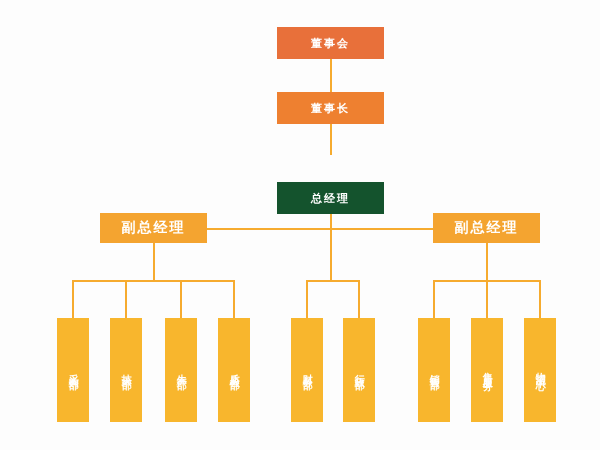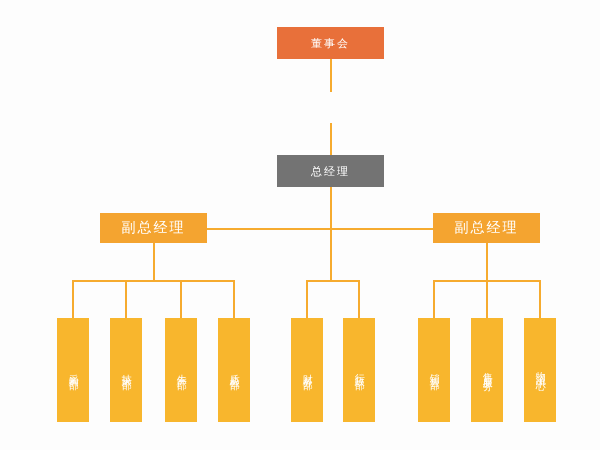--- a/index.html
+++ b/index.html
@@ -1,15 +1,15 @@
 <!DOCTYPE html>
 <html><head>
 <meta charset="utf-8">
 <style>
-  * { box-sizing: border-box; margin: 0; padding: 0; }
+  * { box-sizing: border-box; margin: 0; padding: 0; font-weight: bold; }
 
   html, body {
     width: 600px;
     height: 450px;
     background: #fdfdfd;
     font-family: "DejaVu Sans", "Liberation Sans", sans-serif;
     overflow: hidden;
   }
 
   #org-chart {
@@ -40,22 +40,23 @@
     background: #e8703a;
     font-size: 11px;
   }
   
   .lvl-chairman {
     background: #ee8030;
     font-size: 11px;
   }
   
   .lvl-gm {
-    background: #737373;
+    background: #14532d;
     font-size: 11px;
+    margin-top: 27px;
   }
   
   .lvl-deputy {
     background: #f4a430;
     font-size: 14px;
   }
   
   .lvl-dept {
     background: #f8b62d;
     font-size: 10px;
@@ -106,20 +107,23 @@
   <div class="line line-v" style="left:486px; top:243px; height:38px;"></div>
   <div class="line line-h" style="left:433px; top:280px; width:108px;"></div>
   <div class="line line-v" style="left:433px; top:280px; height:38px;"></div>
   <div class="line line-v" style="left:486px; top:280px; height:38px;"></div>
   <div class="line line-v" style="left:539px; top:280px; height:38px;"></div>
 
   <div class="node lvl-board" style="left:277px; top:27px; width:107px; height:32px;">
     <span class="node-label">董事会</span>
   </div>
 
+  <div class="node lvl-chairman" style="left:277px; top:92px; width:107px; height:32px;">
+    <span class="node-label">董事长</span>
+  </div>
 
   <div class="node lvl-gm" style="left:277px; top:155px; width:107px; height:32px;">
     <span class="node-label">总经理</span>
   </div>
 
   <div class="node lvl-deputy" style="left:100px; top:213px; width:107px; height:30px;">
     <span class="node-label">副总经理</span>
   </div>
 
   <div class="node lvl-deputy" style="left:433px; top:213px; width:107px; height:30px;">

